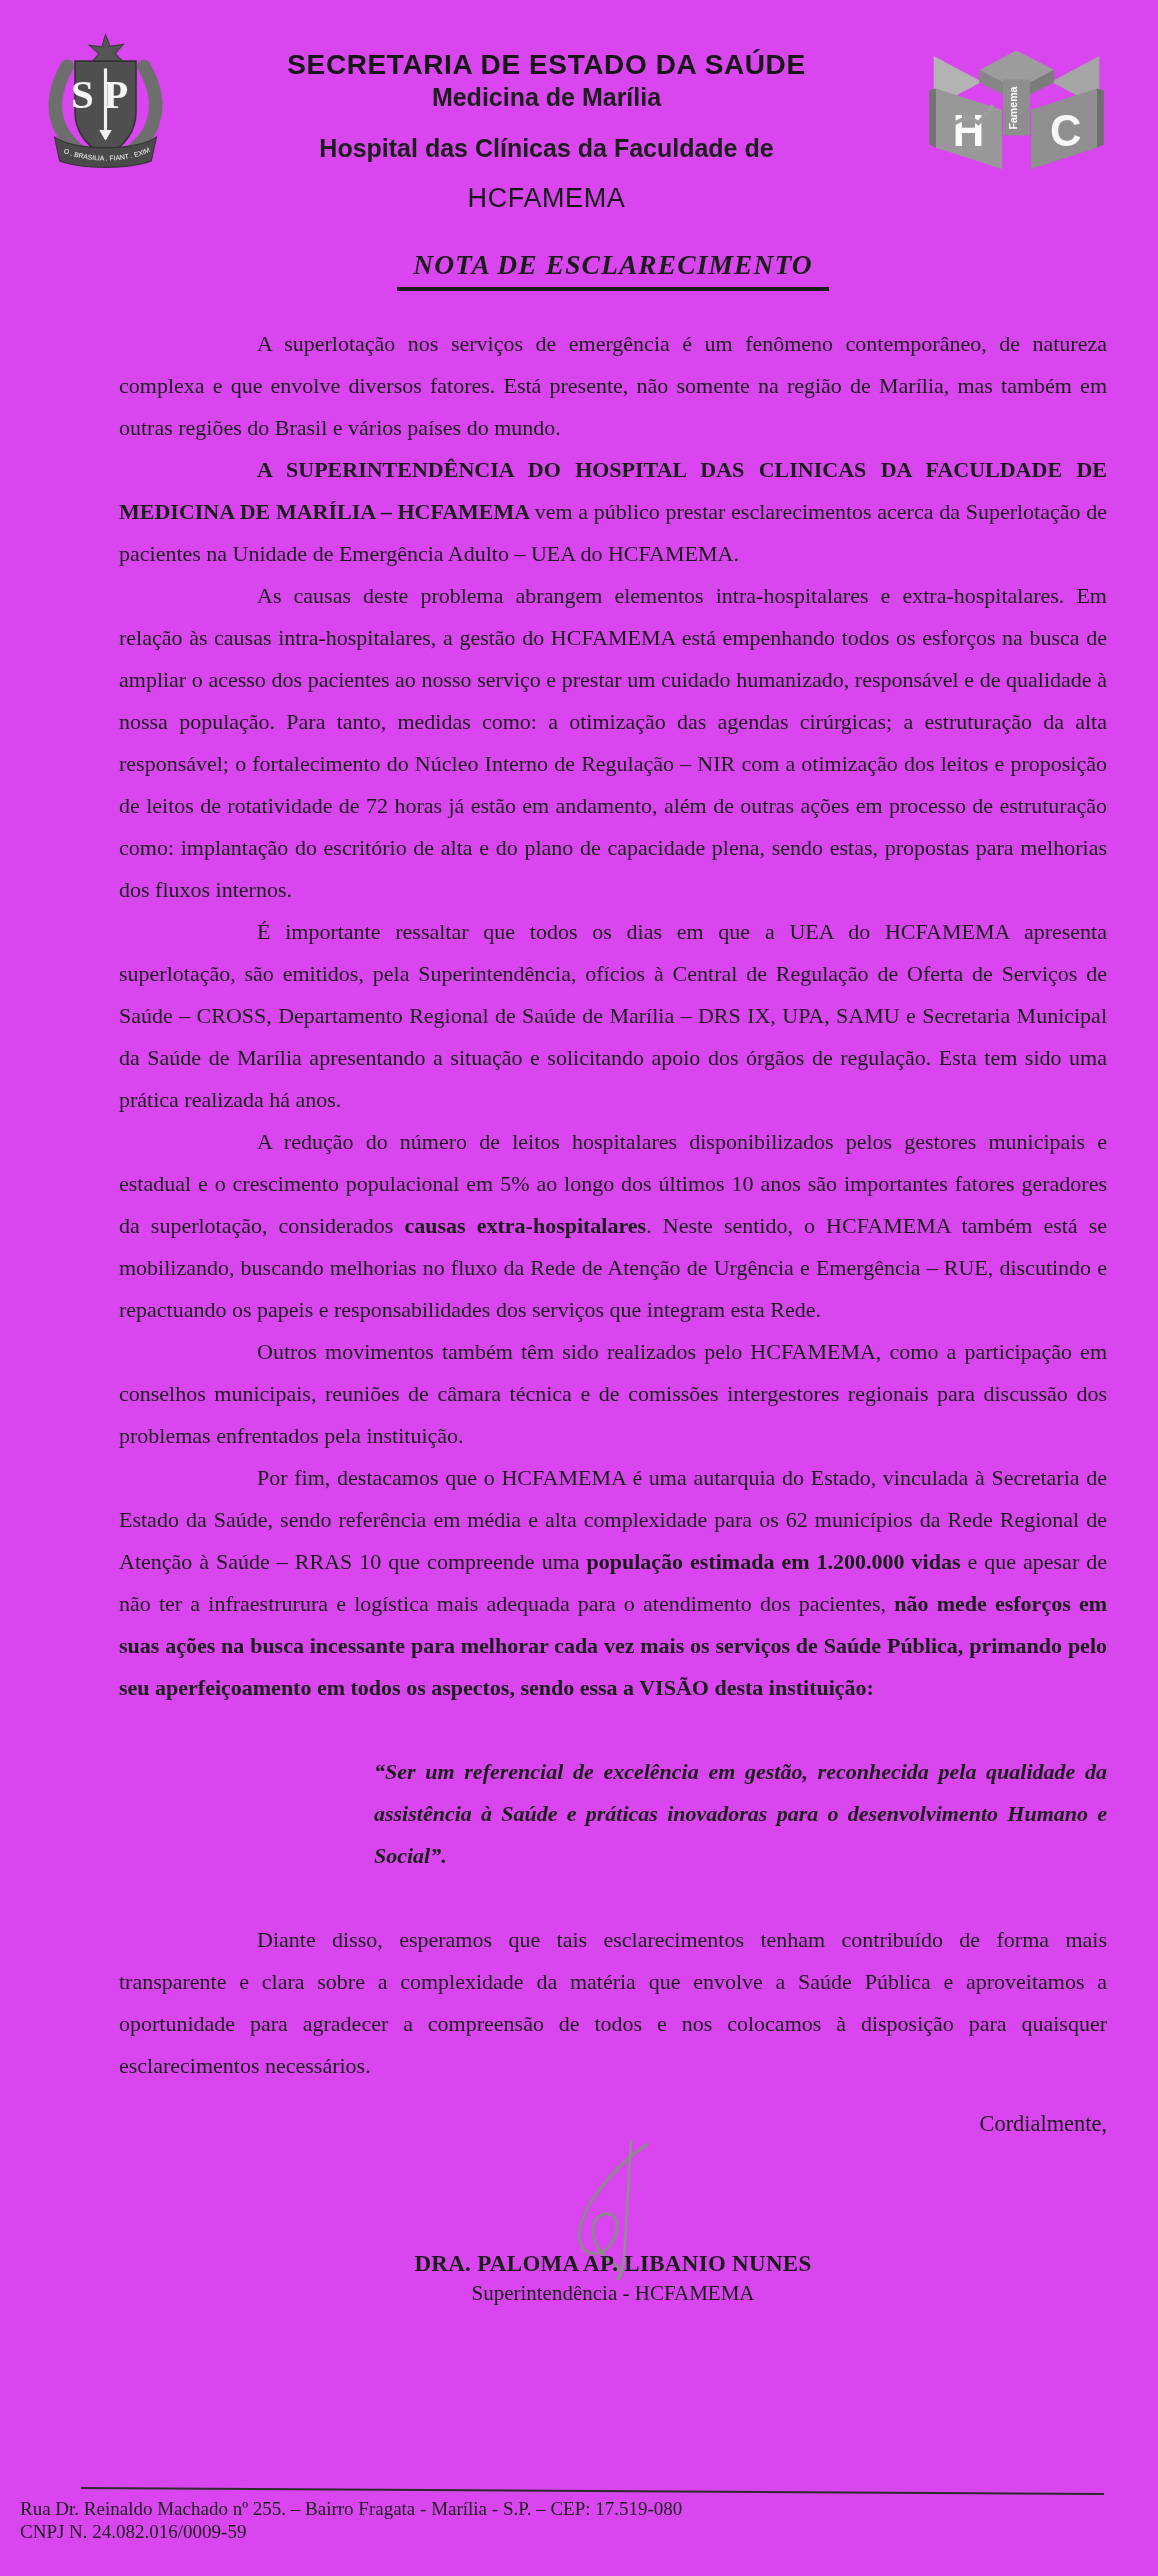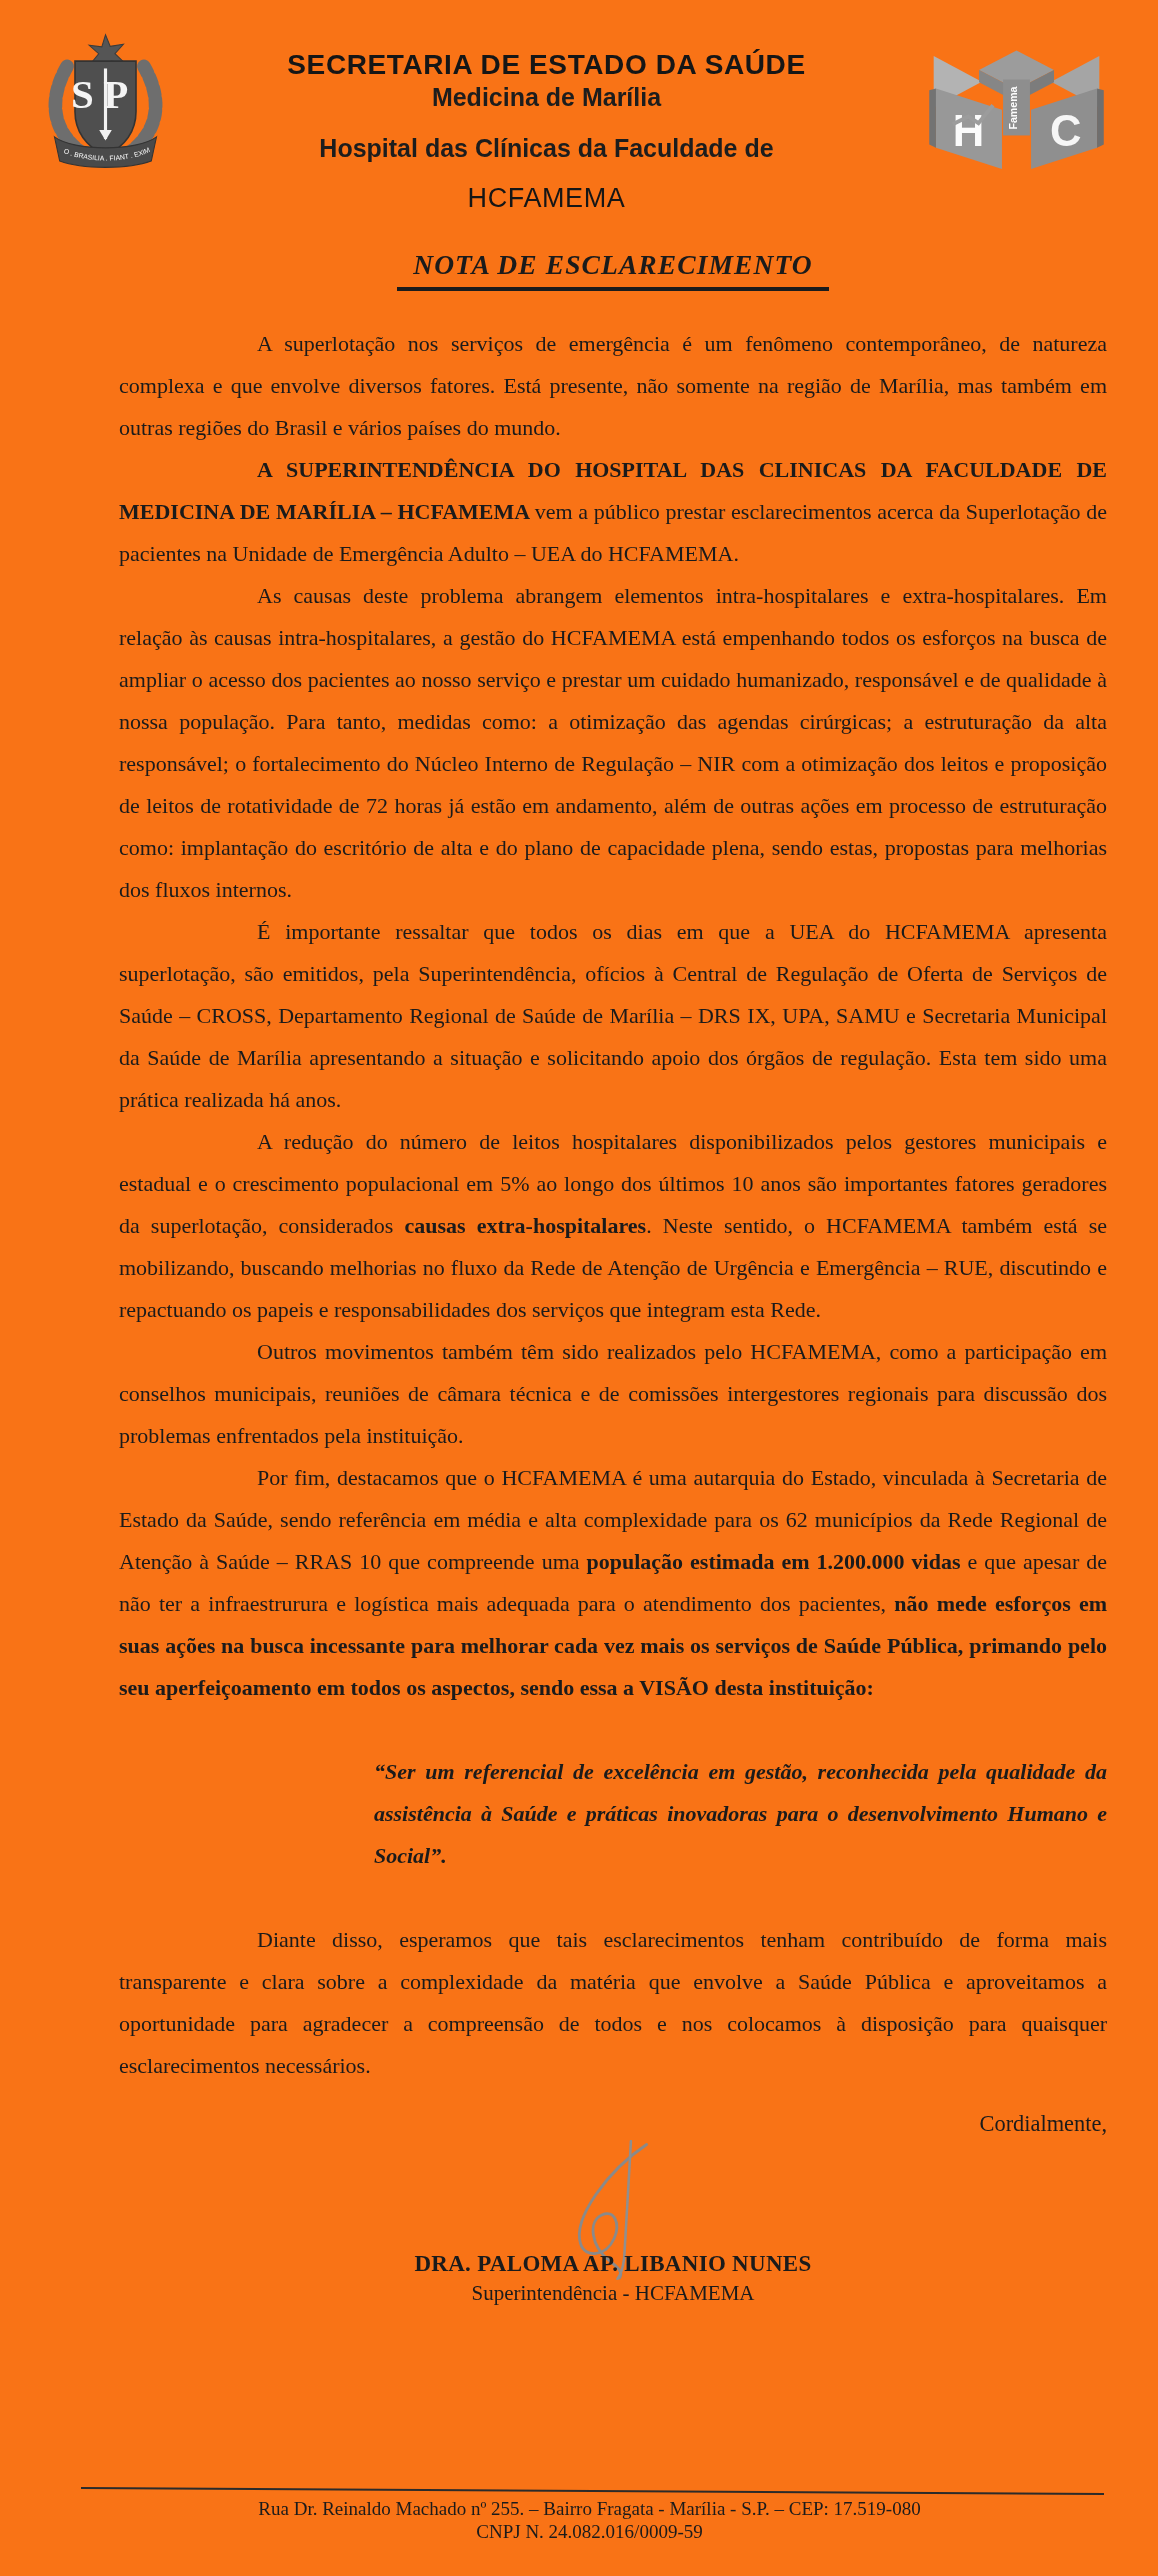--- a/index.html
+++ b/index.html
@@ -1,19 +1,19 @@
 <!DOCTYPE html>
 <html lang="pt" style="font-size:9px"><head>
 <meta charset="utf-8">
 <style>
   html,body{margin:0;padding:0;background:#e8e8e8;}
   .page{
     position:relative;
     width:1159px;height:2576px;
-    background:#f97316;
+    background:#d946ef;
     color:#1b1b1b;
     font-family:"Liberation Serif",serif;
     overflow:hidden;
     margin:0 auto;
   }
   
   .header{
     display:flex;align-items:flex-start;
     padding:31px 53px 0 45px;
   }
@@ -72,21 +72,21 @@
   .scribble{display:block;margin:0 auto -29px auto;}
   .sig-name{font-weight:bold;font-size:23px;letter-spacing:0.3px;}
   .sig-role{font-size:21px;margin-top:4.5px;}
   
   .footer{position:absolute;left:0;top:2487px;width:1159px;}
   .footer-rule{
     margin-left:81px;width:1023px;
     border-top:2.8px solid #2b2b2b;
     transform:rotate(.33deg);transform-origin:left center;
   }
-  .footer-line{ text-align:center;padding-left:20px;font-size:19px;line-height:23.5px; }
+  .footer-line{ text-align:left;padding-left:20px;font-size:19px;line-height:23.5px; }
   .footer-line.addr{margin-top:7.8px;}
 </style>
 </head>
 <body>
 
 <div class="page">
 
   <div class="header">
 
     <svg class="left-logo" viewBox="0 0 230 250">

